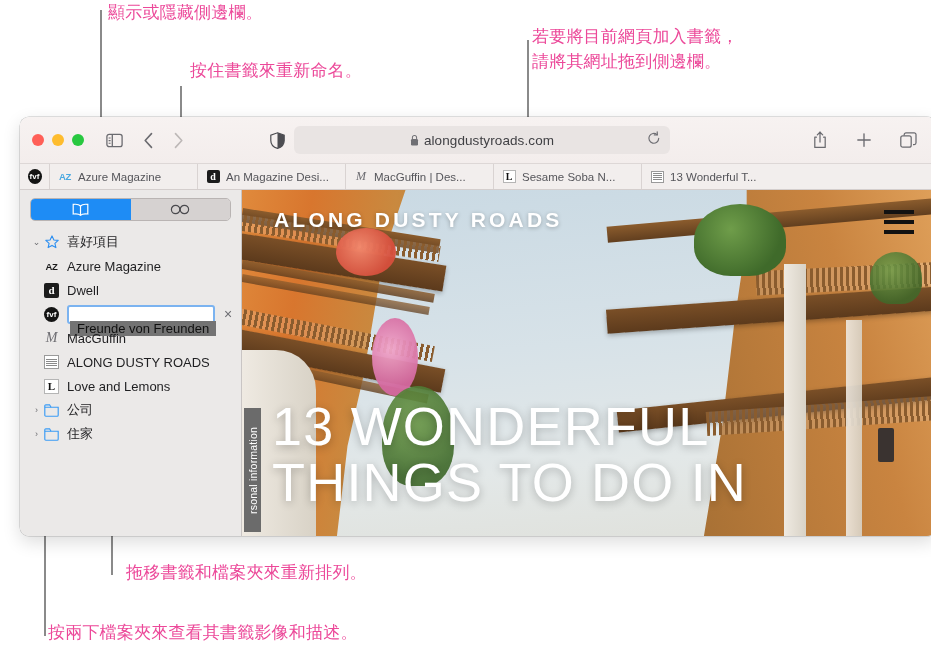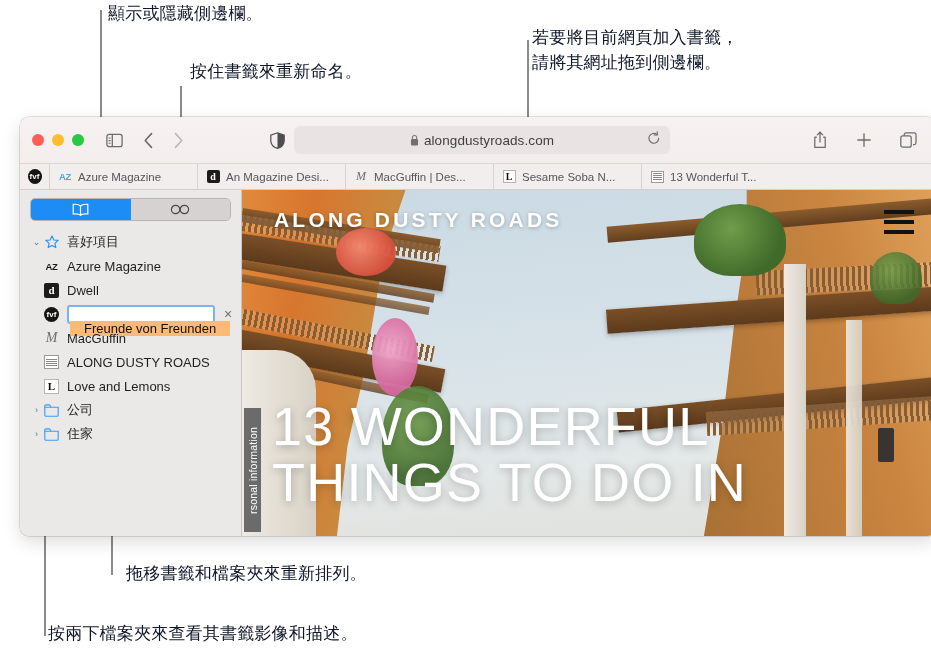--- a/index.html
+++ b/index.html
@@ -14,24 +14,24 @@
     position: relative;
     overflow: hidden;
     font-family: "Liberation Sans", "DejaVu Sans", sans-serif;
     color: #1d1d1f;
     -webkit-font-smoothing: antialiased;
   }
 
   
   .callout {
     position: absolute;
-    font-family: Liberation Sans, sans-serif;
+    font-family: Liberation Mono, monospace;
     font-size: 17px;
     line-height: 1.45;
-    color: #0f172a;
+    color: #ec4899;
     white-space: pre;
     letter-spacing: 0.2px;
   }
   #callout-sidebar-toggle { left: 108px; top: 2px; }
   #callout-rename        { left: 190px; top: 60px; }
   #callout-add-bookmark  { left: 532px; top: 26px; }
   #callout-drag          { left: 126px; top: 562px; }
   #callout-doubleclick   { left: 48px; top: 622px; }
 
   .leader {
@@ -199,24 +199,24 @@
     align-items: center;
     height: 19px;
     border: 2px solid #7bb3f0;
     border-radius: 3px;
     background: #fff;
     padding: 0 1px;
     box-sizing: border-box;
     width: 148px;
   }
   #edit-text {
-    background: #fdba74;
+    background: #737373;
     color: #111;
     font-size: 13px;
-    padding: 0 14px;
+    padding: 0 7px;
     white-space: nowrap;
     margin-top: 28px;
   }
   #edit-caret-pad { flex: 1; background: #c9dcf3; height: 15px; }
   #edit-clear {
     margin-left: 9px;
     color: #6d6d72;
     font-size: 14px;
     display: flex; align-items: center;
   }

